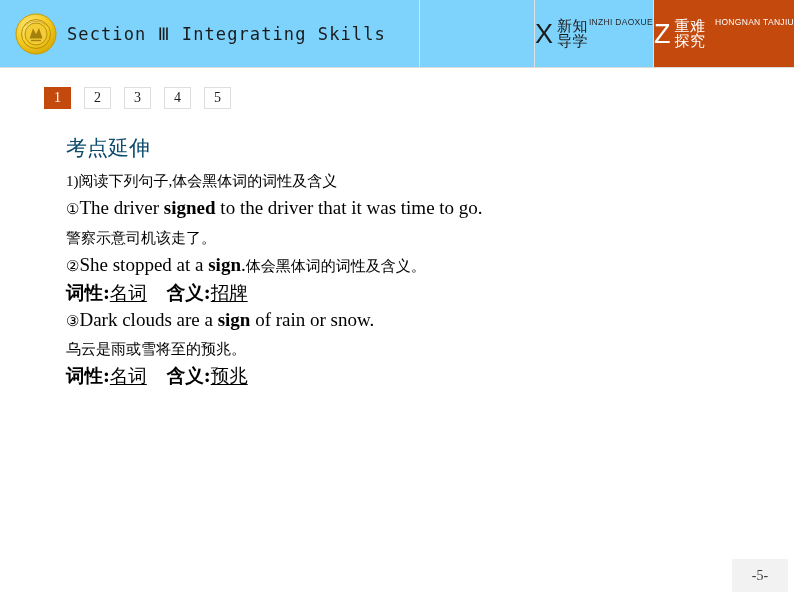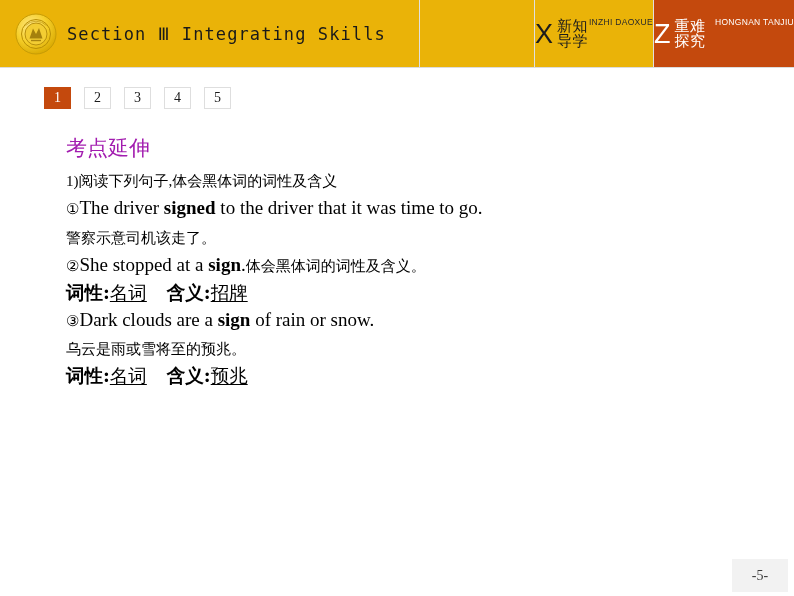--- a/index.html
+++ b/index.html
@@ -16,21 +16,21 @@
     position: relative;
   }
 
   
   .header-bar {
     position: absolute;
     left: 0;
     top: 0;
     width: 794px;
     height: 68px;
-    background: #eab308;
+    background: #7dd3fc;
     border-bottom: 1px solid #dcdcdc;
     box-sizing: border-box;
     display: flex;
     align-items: stretch;
   }
   .header-left {
     flex: 0 0 420px;
     display: flex;
     align-items: center;
     border-right: 1px solid #e0e0e0;
@@ -138,21 +138,21 @@
   
   .content {
     position: absolute;
     left: 66px;
     top: 134px;
     width: 700px;
   }
   .heading {
     font-family: "DejaVu Serif", "Liberation Serif", serif;
     font-size: 21px;
-    color: #a21caf;
+    color: #0c4a6e;
     line-height: 1.35;
     margin-bottom: 4px;
     white-space: nowrap;
   }
   .line {
     font-family: "Liberation Serif", "DejaVu Serif", serif;
     font-size: 19px;
     color: #000000;
     line-height: 1.48;
     white-space: nowrap;

